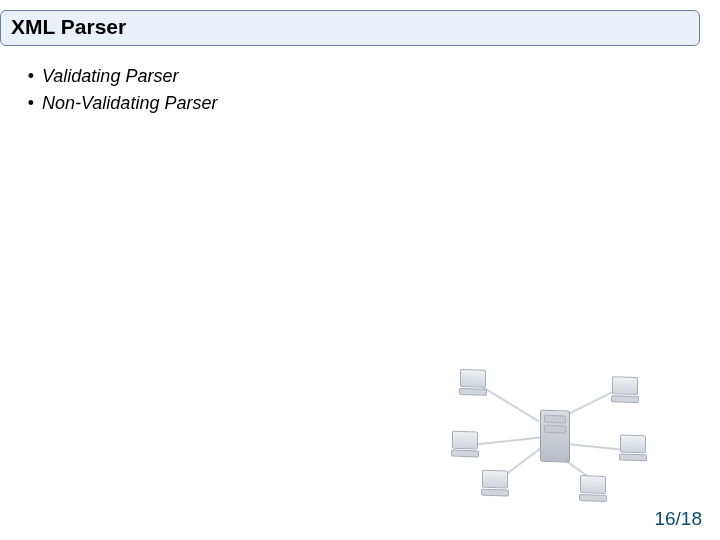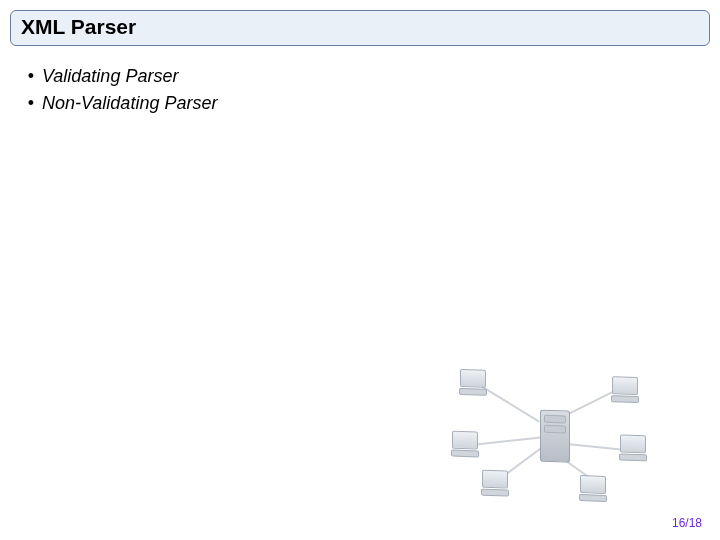--- a/index.html
+++ b/index.html
@@ -14,21 +14,21 @@
     position: relative;
   }
   .slide {
     width: 720px;
     height: 540px;
     position: relative;
     box-sizing: border-box;
   }
   .title-box {
     position: absolute;
-    left: 10px;
+    left: 0;
     top: 10px;
     width: 700px;
     box-sizing: border-box;
     background: #eaf0f8;
     border: 1px solid #6a7fa0;
     border-radius: 6px;
     padding: 4px 10px 6px 10px;
   }
   .title-text {
     font-size: 21px;
@@ -54,22 +54,22 @@
     flex: 0 0 22px;
   }
   .bullet-text {
     flex: 1 1 auto;
     font-style: italic;
   }
   .page-num {
     position: absolute;
     right: 18px;
     bottom: 10px;
-    font-size: 12px;
-    color: #6d28d9;
+    font-size: 19px;
+    color: #0c4a6e;
     margin-top: 6px;
   }
 
   
   .illus {
     position: absolute;
     right: 70px;
     bottom: 40px;
     width: 200px;
     height: 130px;

